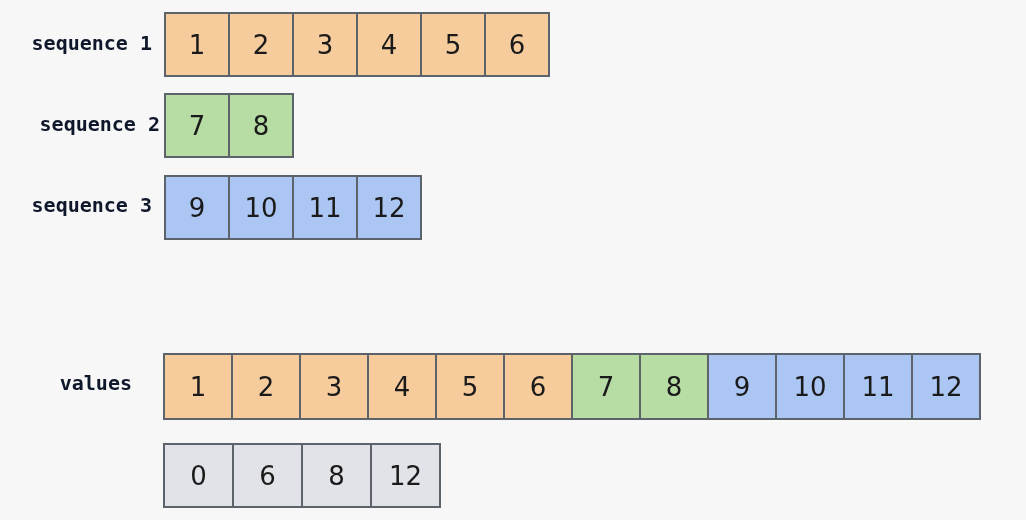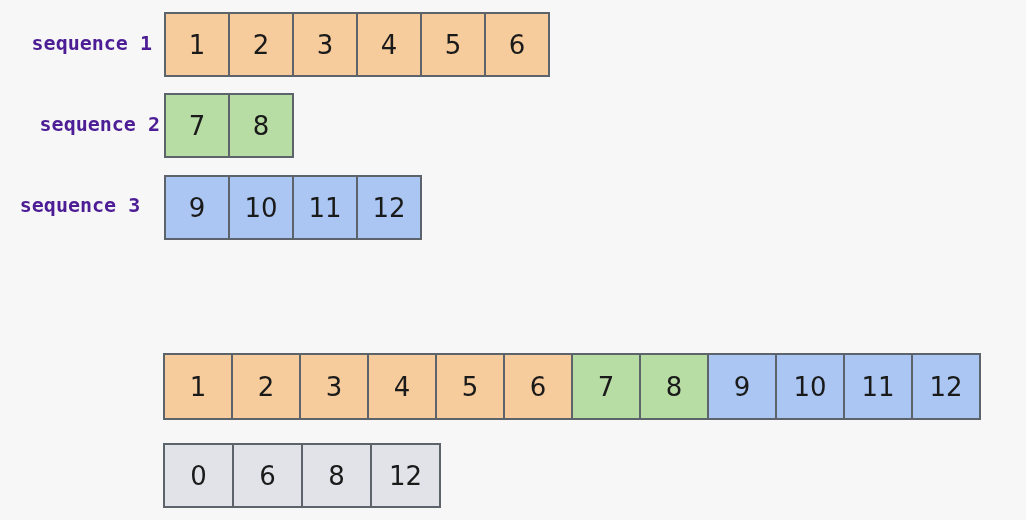--- a/index.html
+++ b/index.html
@@ -20,21 +20,21 @@
     width: 1026px;
     height: 520px;
   }
 
   
   .row-label {
     position: absolute;
     font-family: "DejaVu Sans Mono", monospace;
     font-weight: bold;
     font-size: 20px;
-    color: #4c1d95;
+    color: #0f172a;
     white-space: pre;
     text-align: right;
     letter-spacing: 0px;
     line-height: 1;
   }
 
   
   .caption {
     position: absolute;
     font-family: "DejaVu Sans Mono", monospace;
@@ -86,29 +86,30 @@
       <div class="cell c-orange" style="width: 66px;">5</div>
       <div class="cell c-orange" style="width: 66px;">6</div>
     </div>
 
   <div class="row-label" style="left:16px; top:114px; width:144px;">sequence 2</div>
   <div class="strip" id="strip-seq-2" style="left:164px; top:93px; height:65px;">
       <div class="cell c-green" style="width: 66px;">7</div>
       <div class="cell c-green" style="width: 66px;">8</div>
     </div>
 
-  <div class="row-label" style="left:8px; top:195px; width:144px;text-align:center;">sequence 3</div>
+  <div class="row-label" style="left:8px; top:195px; width:144px;">sequence 3</div>
   <div class="strip" id="strip-seq-3" style="left:164px; top:175px; height:65px;">
       <div class="cell c-blue" style="width: 66px;">9</div>
       <div class="cell c-blue" style="width: 66px;">10</div>
       <div class="cell c-blue" style="width: 66px;">11</div>
       <div class="cell c-blue" style="width: 66px;">12</div>
     </div>
 
 
+  <div class="row-label" style="left:8px; top:373px; width:124px;">values</div>
   <div class="strip" id="strip-values" style="left:163px; top:353px; height:67px;">
       <div class="cell c-orange" style="width: 70px;">1</div>
       <div class="cell c-orange" style="width: 70px;">2</div>
       <div class="cell c-orange" style="width: 70px;">3</div>
       <div class="cell c-orange" style="width: 70px;">4</div>
       <div class="cell c-orange" style="width: 70px;">5</div>
       <div class="cell c-orange" style="width: 70px;">6</div>
       <div class="cell c-green" style="width: 70px;">7</div>
       <div class="cell c-green" style="width: 70px;">8</div>
       <div class="cell c-blue" style="width: 70px;">9</div>

